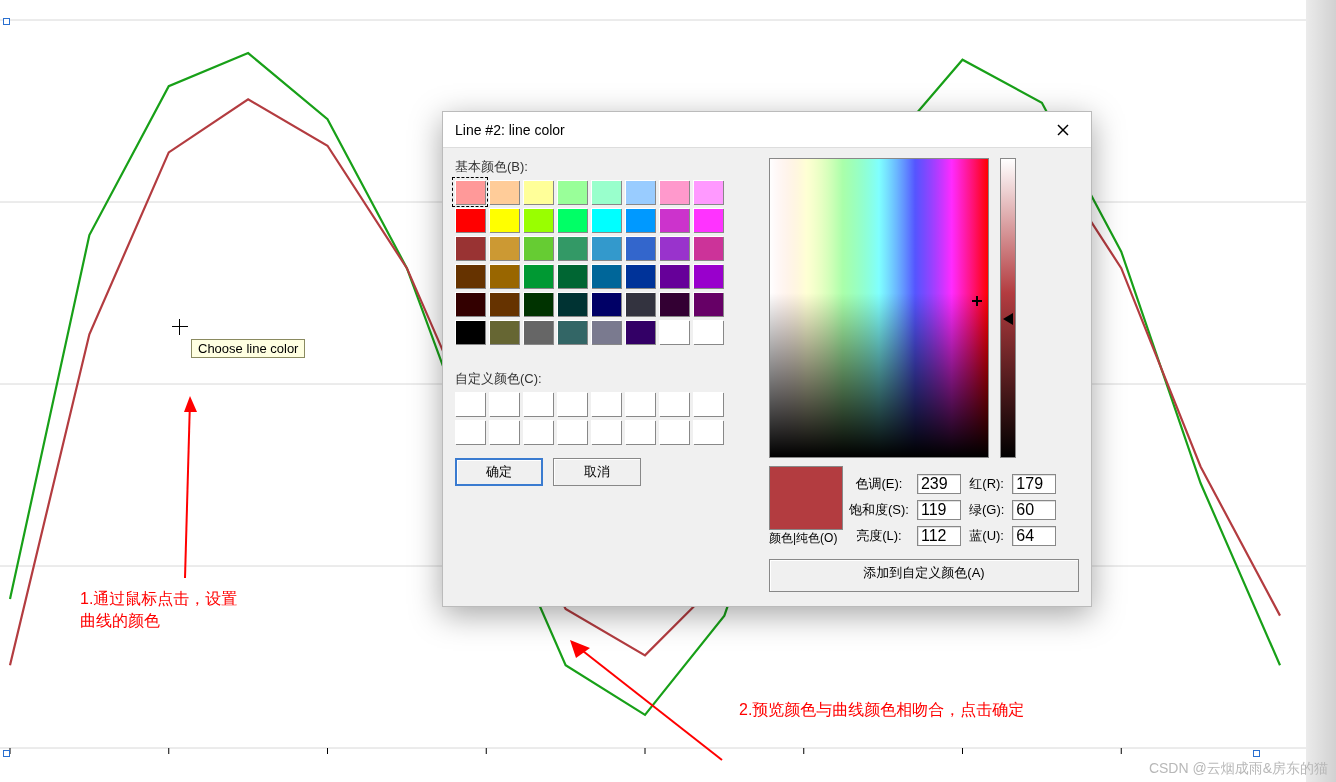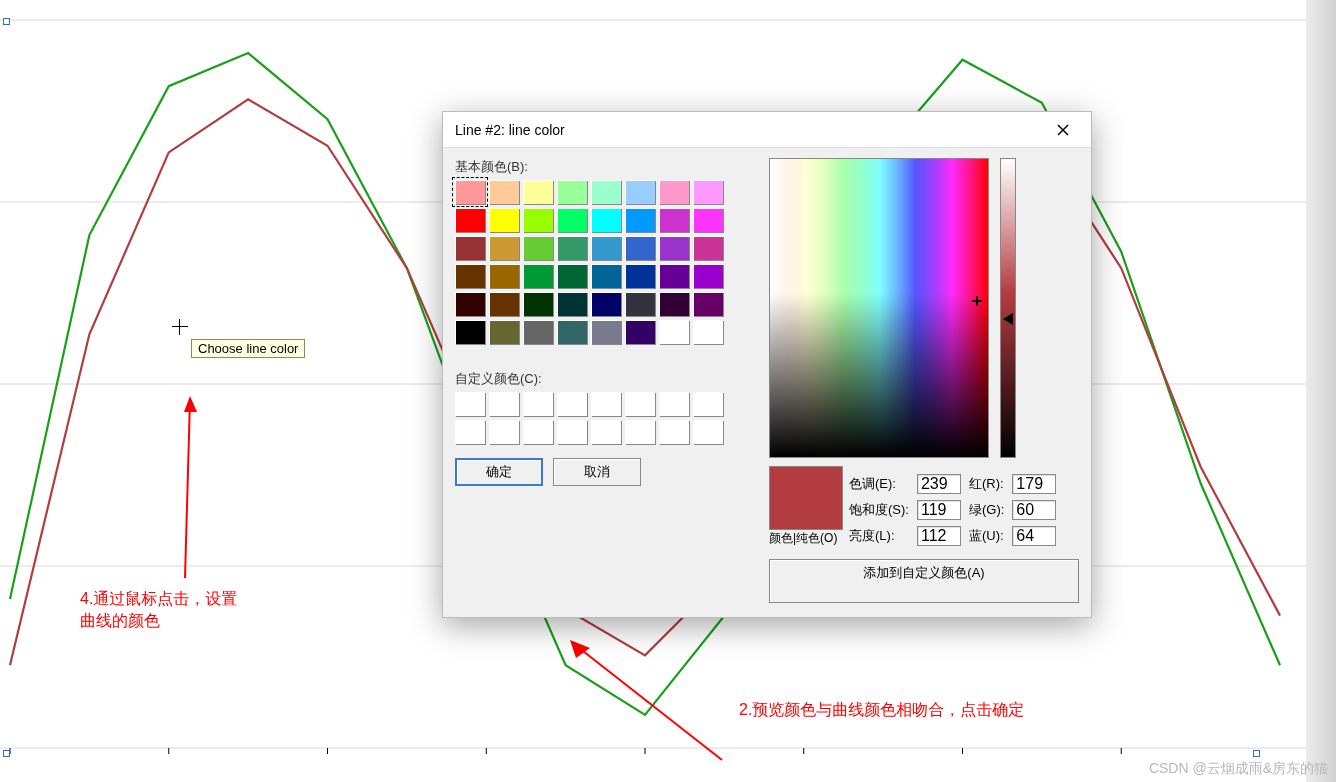--- a/index.html
+++ b/index.html
@@ -92,26 +92,26 @@
   .lum-col { width:26px; display:flex; flex-direction:column; align-items:center; }
   .lum-bar { width:16px; height:300px; border:1px solid #888;
     background: linear-gradient(to bottom, #fff 0%, #b33c40 45%, #000 100%); }
   .lum-arrow { position:absolute; right:8px; top:155px; width:0;height:0;
     border-top:6px solid transparent; border-bottom:6px solid transparent; border-right:10px solid #000;}
   .right-col { position:relative; }
   .preview-row { display:flex; align-items:flex-start; margin-top:8px; gap:6px;}
   .preview-box { width:74px; height:64px; background:#b33c40; border:1px solid #888;}
   .preview-label { font-size:12px; align-self:flex-end; margin-bottom:2px;}
   .num-fields { margin-top:8px; display:grid; grid-template-columns: auto 44px auto 44px; gap:6px 8px; align-items:center; font-size:13px;}
-  .num-fields label { text-align:left; white-space:nowrap;}
+  .num-fields label { text-align:center; white-space:nowrap;}
   .num-fields input {
     width:44px; height:20px; font-size:16px; text-align:left; padding:0 3px;
     border:1px solid #888; background:#fff; box-shadow: inset 1px 1px #e0e0e0;
   }
-  .add-custom-btn { margin-top:10px; height:44px; border:1px solid #888; background:#f0f0f0;
+  .add-custom-btn { margin-top:10px; height:33px; border:1px solid #888; background:#f0f0f0;
     font-size:13px; text-align:center; line-height:26px; box-shadow: inset 1px 1px #fff; cursor:pointer;}
 </style>
 </head>
 <body>
 
 <div class="plot-area">
   <svg id="plot-svg" width="1306" height="765">
       <line x1="0" y1="20" x2="1306" y2="20" stroke="#d8d8d8" stroke-width="1"></line>
       <line x1="0" y1="202" x2="1306" y2="202" stroke="#d8d8d8" stroke-width="1"></line>
       <line x1="0" y1="384" x2="1306" y2="384" stroke="#d8d8d8" stroke-width="1"></line>
@@ -142,21 +142,21 @@
 
 <svg class="arrow" style="left:0;top:0" width="1336" height="782">
   <line x1="185" y1="578" x2="190" y2="400"></line>
   <polygon points="190,396 184,412 197,412"></polygon>
 </svg>
 <svg class="arrow" style="left:0;top:0" width="1336" height="782">
   <line x1="722" y1="760" x2="574" y2="644"></line>
   <polygon points="570,640 576,658 590,648"></polygon>
 </svg>
 
-<div class="ann-text" style="left:80px; top:588px;">4.通过鼠标点击，设置
+<div class="ann-text" style="left:80px; top:588px;">1.通过鼠标点击，设置
 曲线的颜色</div>
 <div class="ann-text" style="left:739px; top:699px;">2.预览颜色与曲线颜色相吻合，点击确定</div>
 
 <div class="watermark">CSDN @云烟成雨&amp;房东的猫</div>
 
 <div class="dialog">
   <div class="titlebar">
     <span class="title">Line #2: line color</span>
     <div class="close-btn">
       <svg viewBox="0 0 12 12">

